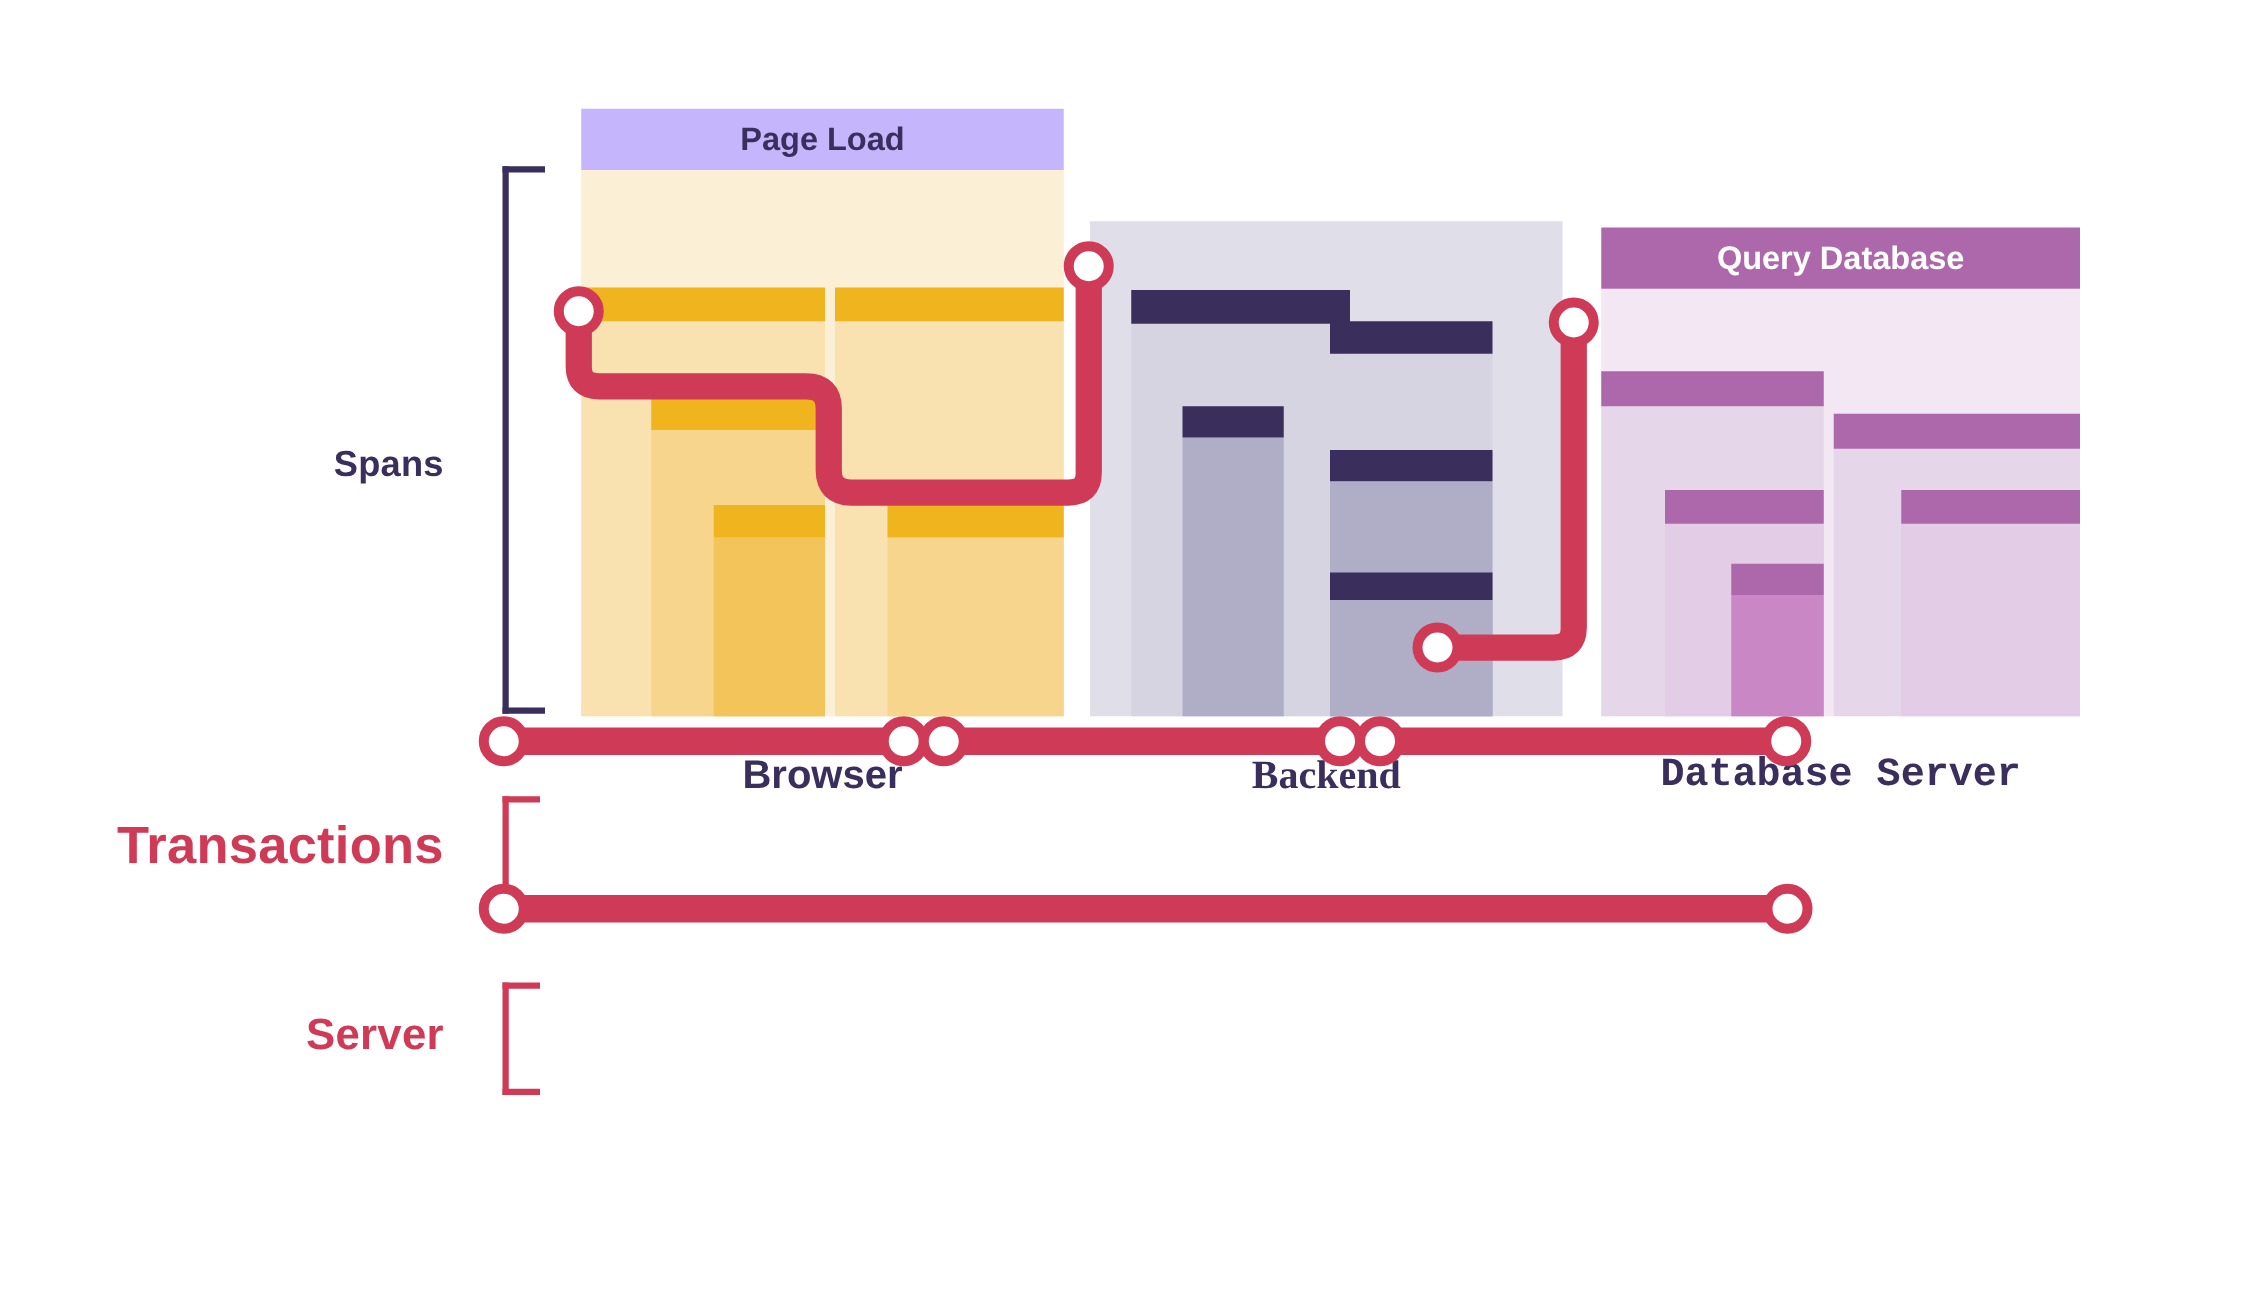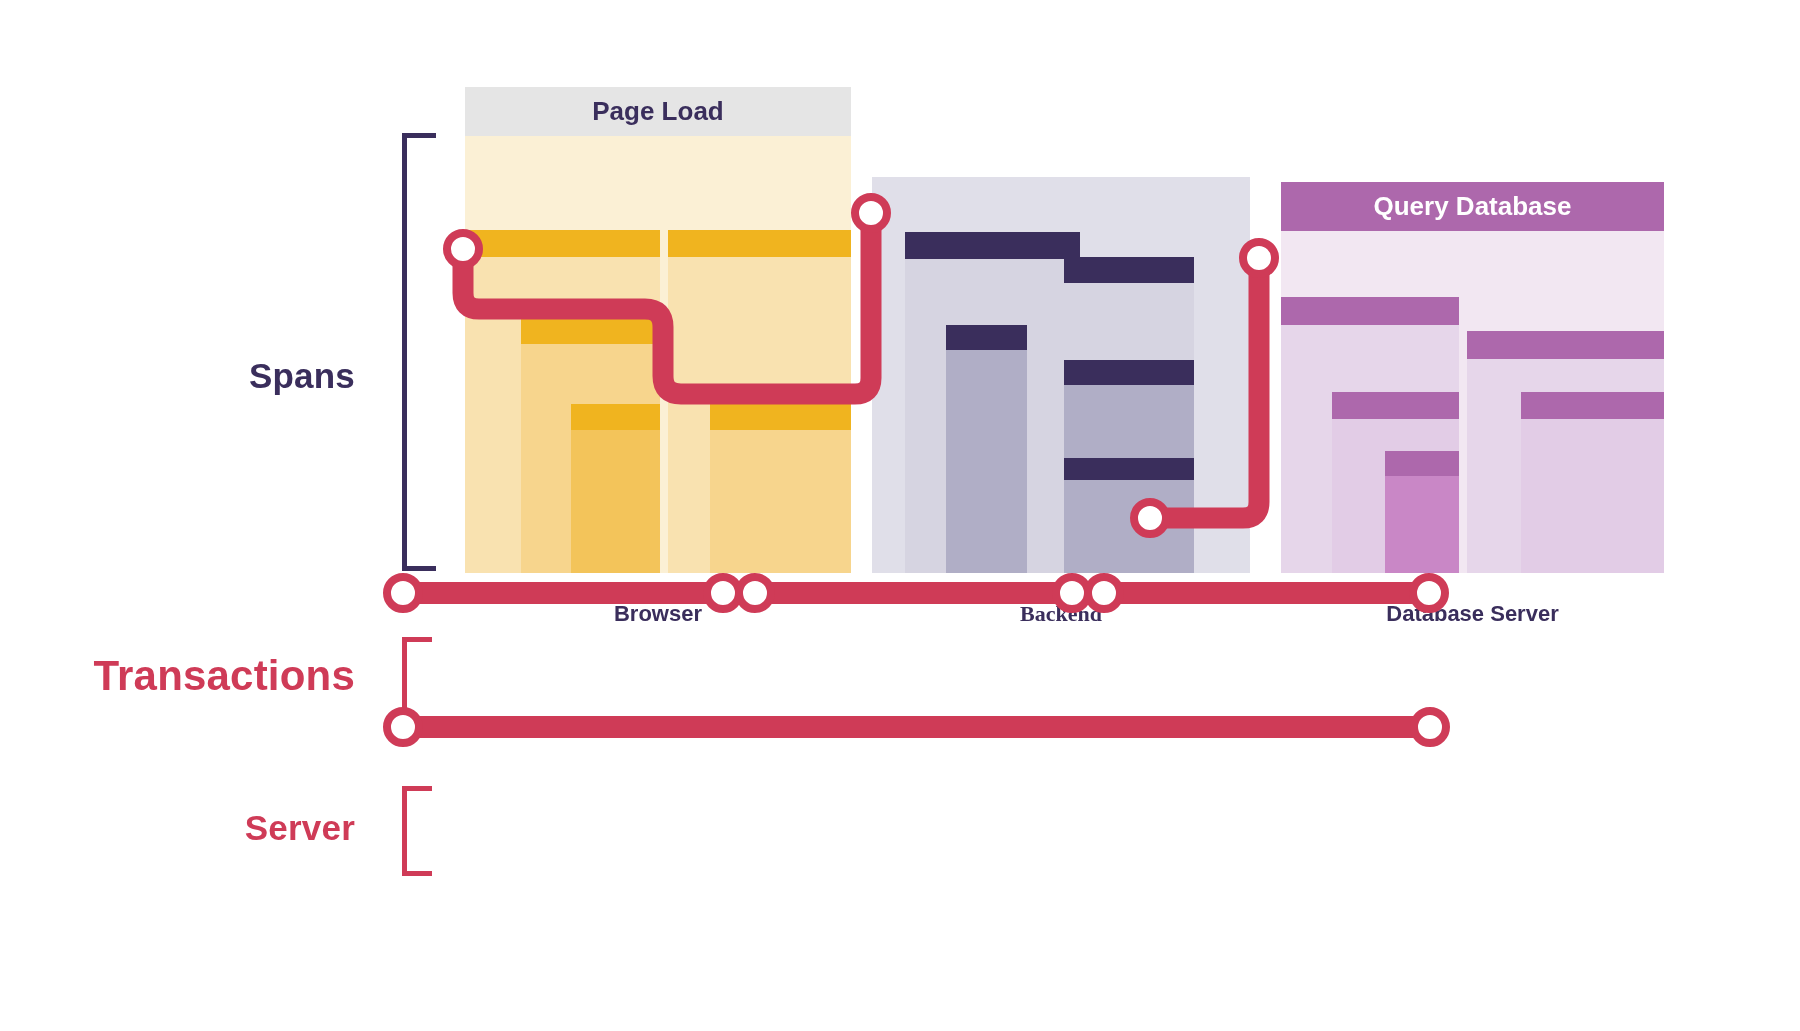--- a/index.html
+++ b/index.html
@@ -26,21 +26,21 @@
   .row-label {
     position: absolute;
     font-weight: bold;
     white-space: nowrap;
     text-align: right;
     letter-spacing: 0.2px;
   }
   #label-spans {
     right: 1445px;
     top: 356px;
-    font-size: 35px;
+    font-size: 29px;
     color: #3a2e5c;
   }
   #label-transactions {
     right: 1445px;
     top: 652px;
     font-size: 42px;
     color: #cf3b57;
   }
   #label-trace {
     right: 1445px;
@@ -129,21 +129,21 @@
     position: absolute;
     left: 0;
     width: 100%;
     bottom: 0;
   }
 
   
   .col-caption {
     position: absolute;
     text-align: center;
-    font-size: 22px;
+    font-size: 32px;
     font-weight: bold;
     color: #3a2e5c;
     white-space: nowrap;
   }
 
   
   #connectors {
     position: absolute;
     left: 0; top: 0;
     width: 1800px;
@@ -200,21 +200,21 @@
           <div class="cap" style="height: 26px; background: rgb(240, 180, 31);"></div>
         </div>
         <div class="span-bar" style="left: 203px; top: 94px; width: 183px; height: 343px;">
           <div class="body" style="top: 27px; background: rgb(249, 226, 176);"></div>
           <div class="cap" style="height: 27px; background: rgb(240, 180, 31);"></div>
         </div>
         <div class="span-bar" style="left: 245px; top: 268px; width: 141px; height: 169px;">
           <div class="body" style="top: 26px; background: rgb(247, 213, 141);"></div>
           <div class="cap" style="height: 26px; background: rgb(240, 180, 31);"></div>
         </div>
-        <div class="col-title" style="top: -49px; background: #e5e5e5; color: rgb(58, 46, 92);">Page Load</div>
+        <div class="col-title" style="top: -49px; background: #c4b5fd; color: rgb(58, 46, 92);">Page Load</div>
       </div>
       <div class="col" style="left: 872px; top: 177px; width: 378px; height: 396px;">
         <div class="span-bar" style="left: 0px; top: 0px; width: 378px; height: 396px; background: rgb(224, 223, 233);"></div>
         <div class="span-bar" style="left: 33px; top: 55px; width: 175px; height: 341px;">
           <div class="body" style="top: 27px; background: rgb(214, 212, 225);"></div>
           <div class="cap" style="height: 27px; background: rgb(58, 46, 92);"></div>
         </div>
         <div class="span-bar" style="left: 74px; top: 148px; width: 81px; height: 248px;">
           <div class="body" style="top: 25px; background: rgb(176, 174, 198);"></div>
           <div class="cap" style="height: 25px; background: rgb(58, 46, 92);"></div>
@@ -266,21 +266,21 @@
 
     <circle cx="463" cy="249" r="16" fill="#ffffff" stroke="#cf3b57" stroke-width="8"></circle>
     <circle cx="871" cy="213" r="16" fill="#ffffff" stroke="#cf3b57" stroke-width="8"></circle>
     <circle cx="1150" cy="518" r="16" fill="#ffffff" stroke="#cf3b57" stroke-width="8"></circle>
     <circle cx="1259" cy="258" r="16" fill="#ffffff" stroke="#cf3b57" stroke-width="8"></circle>
   </svg>
 
   <div id="captions-host">
       <div class="col-caption" style="left: 465px; width: 386px; top: 601px;">Browser</div>
       <div class="col-caption" style="left: 872px; width: 378px; top: 601px; font-family: Liberation Serif, serif;">Backend</div>
-      <div class="col-caption" style="left: 1281px; width: 383px; top: 601px;">Database Server</div>
+      <div class="col-caption" style="left: 1281px; width: 383px; top: 601px; font-family: Liberation Mono, monospace;">Database Server</div>
     </div>
 
   <svg id="timelines" viewBox="0 0 1800 1031">
     <g id="transactions-host">
         <line x1="403" x2="723" y1="593" y2="593" stroke="#cf3b57" stroke-width="22"></line>
         <circle cx="403" cy="593" r="16" fill="#ffffff" stroke="#cf3b57" stroke-width="8"></circle>
         <circle cx="723" cy="593" r="16" fill="#ffffff" stroke="#cf3b57" stroke-width="8"></circle>
         <line x1="755" x2="1072" y1="593" y2="593" stroke="#cf3b57" stroke-width="22"></line>
         <circle cx="755" cy="593" r="16" fill="#ffffff" stroke="#cf3b57" stroke-width="8"></circle>
         <circle cx="1072" cy="593" r="16" fill="#ffffff" stroke="#cf3b57" stroke-width="8"></circle>

